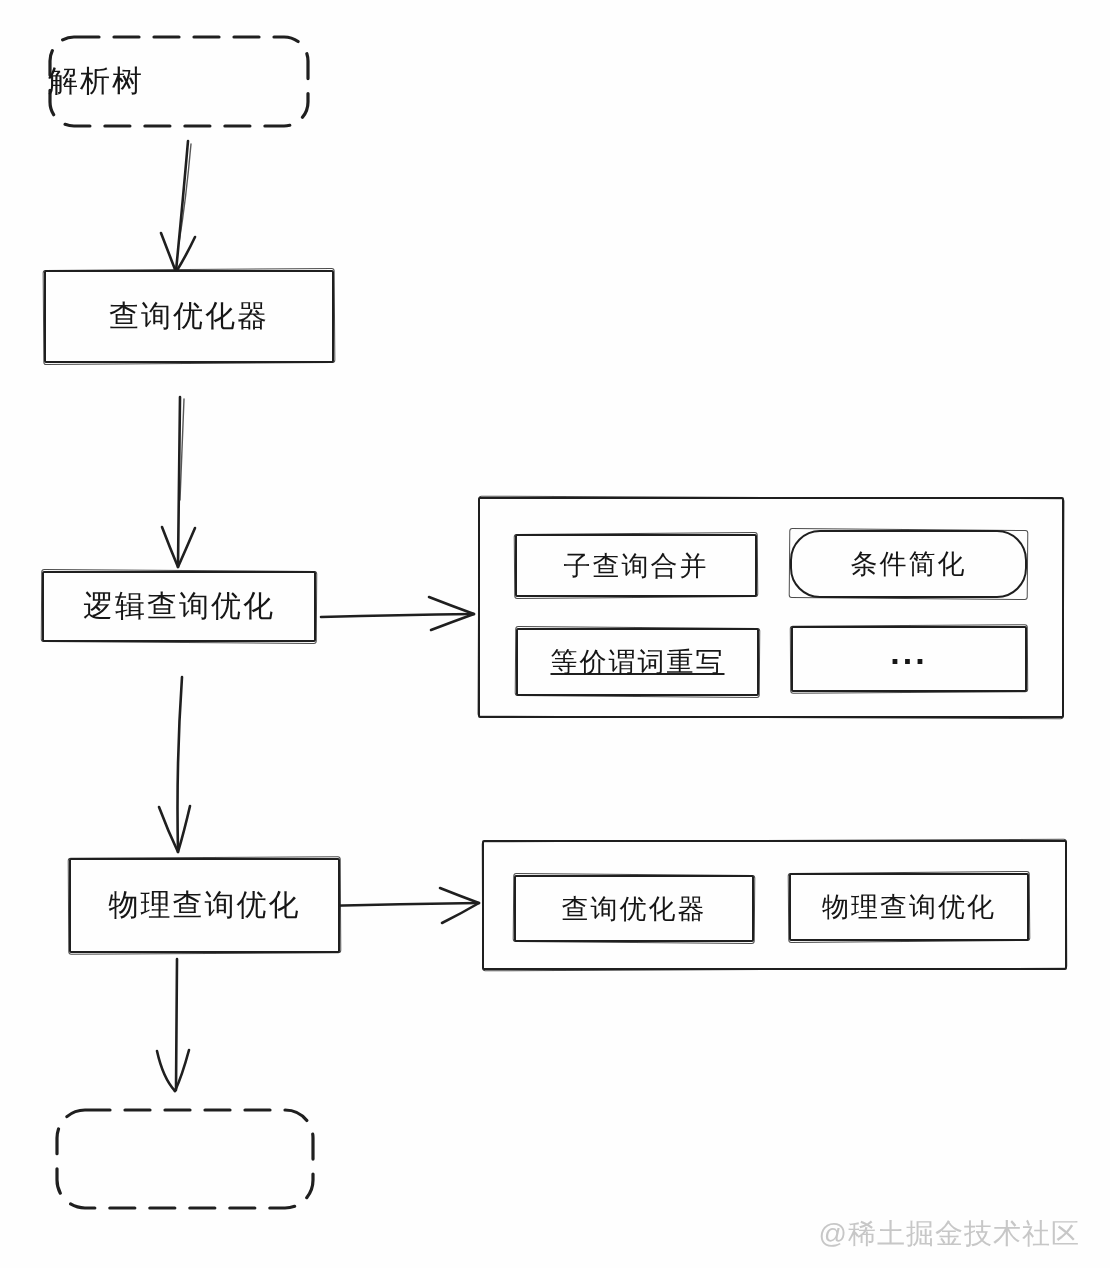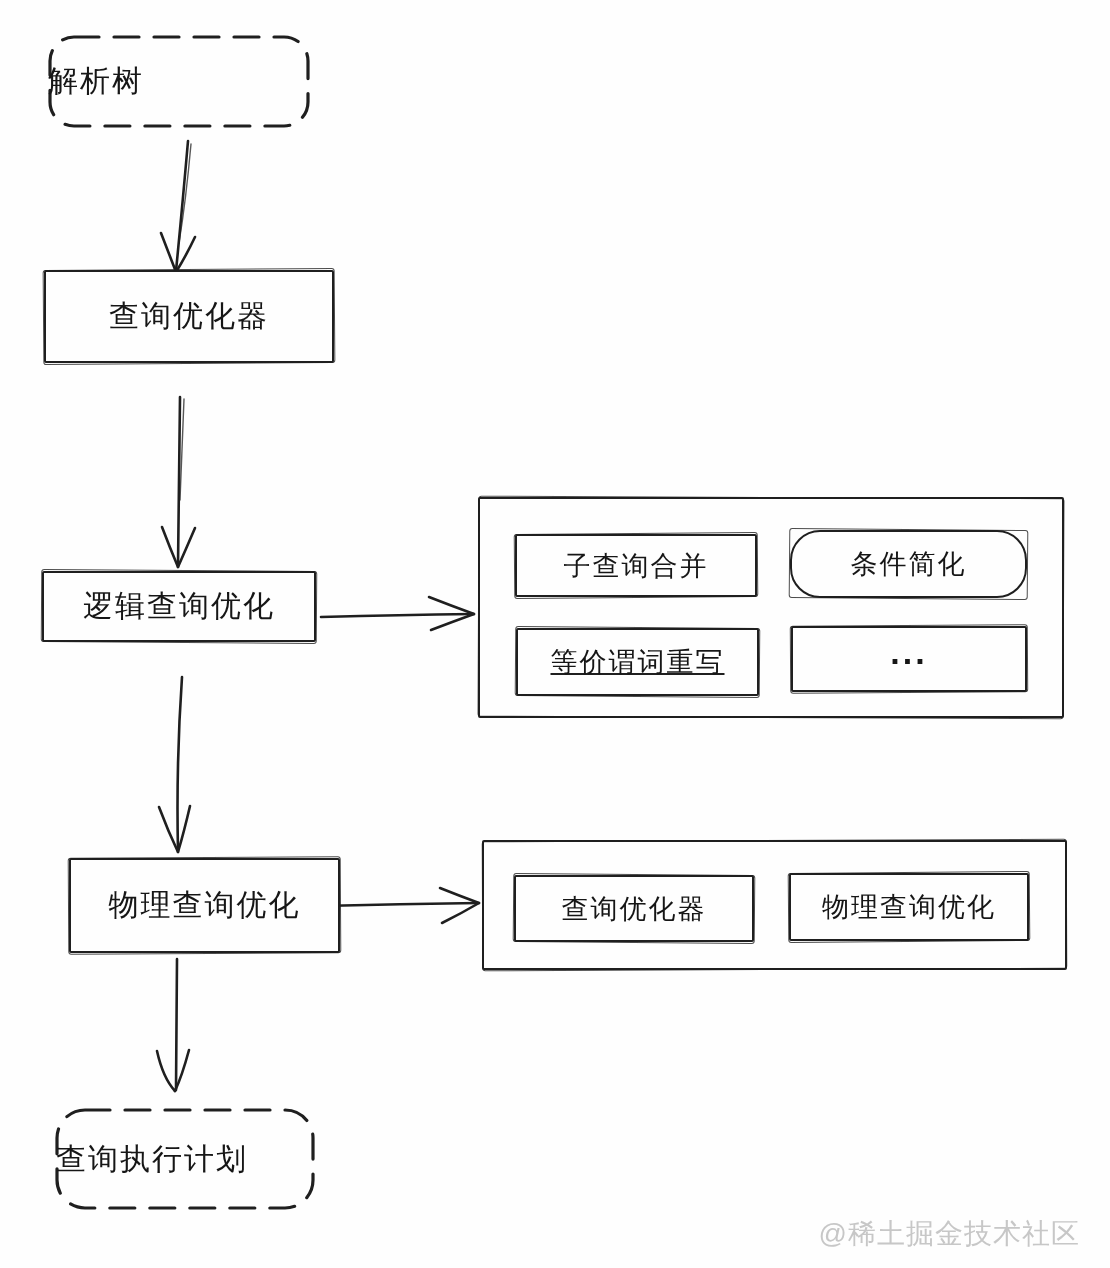--- a/index.html
+++ b/index.html
@@ -131,23 +131,20 @@
         <path d="M440,888 Q460,896 479,903"></path>
         <path d="M442,923 Q462,913 479,903"></path>
       </g>
     </g>
   </svg>
 
   <div class="dashed-text" style="left:48px; top:36px; width:262px; height:91px;">
     <span class="node-label">解析树</span>
   </div>
 
-  <div class="dashed-text" style="left:56px; top:1109px; width:258px; height:100px;">
-    <span class="node-label">查询执行计划</span>
-  </div>
 
   <div class="sketch" style="left:44px; top:270px; width:290px; height:93px; --tilt:-0.45deg;">
     <span class="node-label">查询优化器</span>
   </div>
 
   <div class="sketch" style="left:42px; top:571px; width:274px; height:71px; --tilt:0.4deg;">
     <span class="node-label">逻辑查询优化</span>
   </div>
 
   <div class="sketch" style="left:45px; top:858px; width:271px; height:95px;margin-left:24px; --tilt:-0.35deg;">

